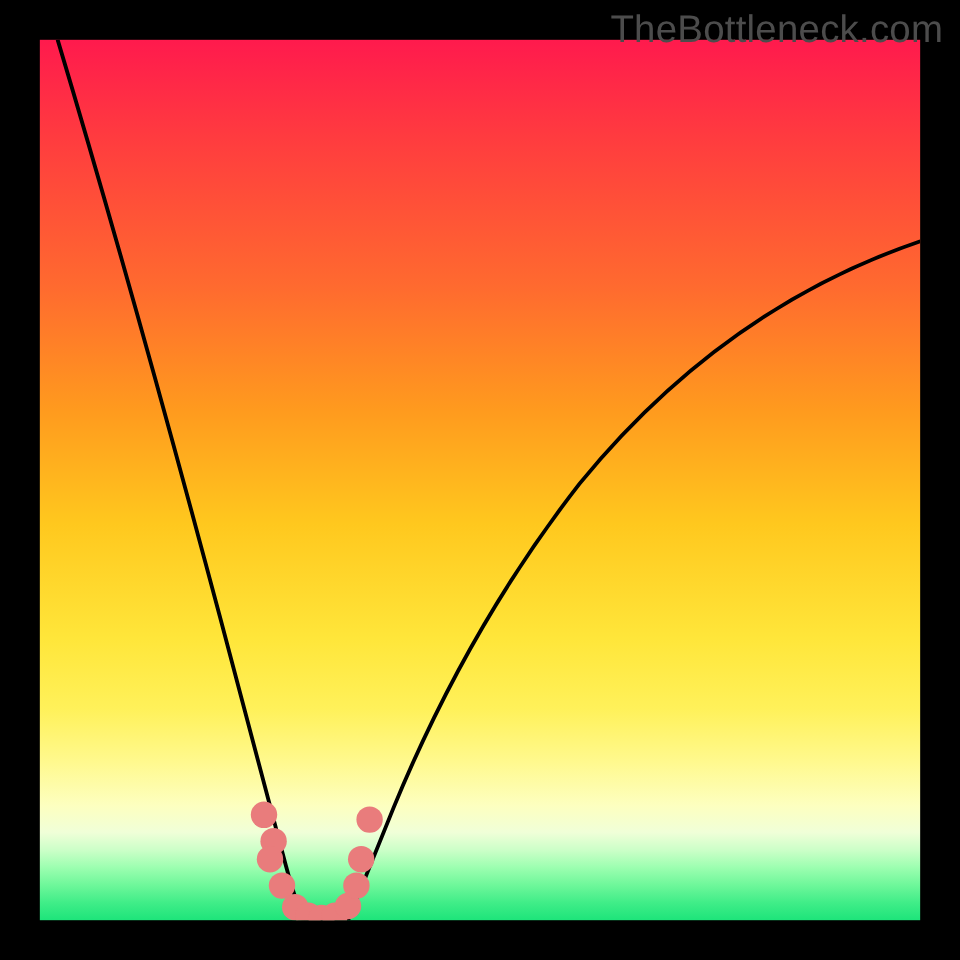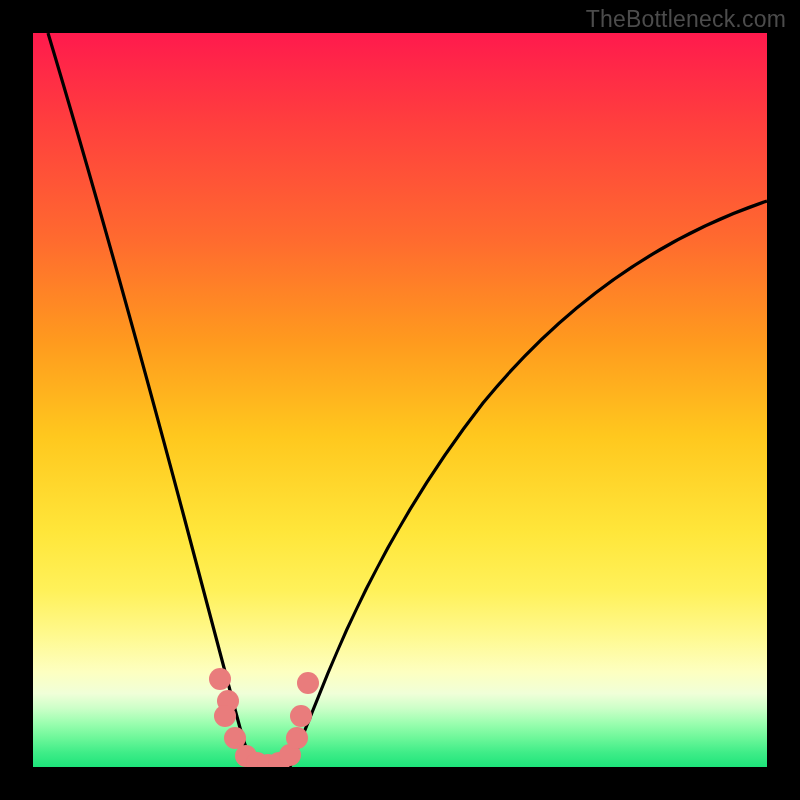--- a/index.html
+++ b/index.html
@@ -47,21 +47,21 @@
       #6ef79a 96%,
       #40ed88 98%,
       #1de47a 100%
     );
   }
   .watermark {
     position: absolute;
     top: 6px;
     right: 14px;
     color: #4c4c4c;
-    font-size: 23px;
+    font-size: 32px;
     font-weight: 500;
     letter-spacing: 0.2px;
     user-select: none;
   }
   svg.curve {
     position: absolute;
     inset: 0;
   }
 </style>
 </head>

